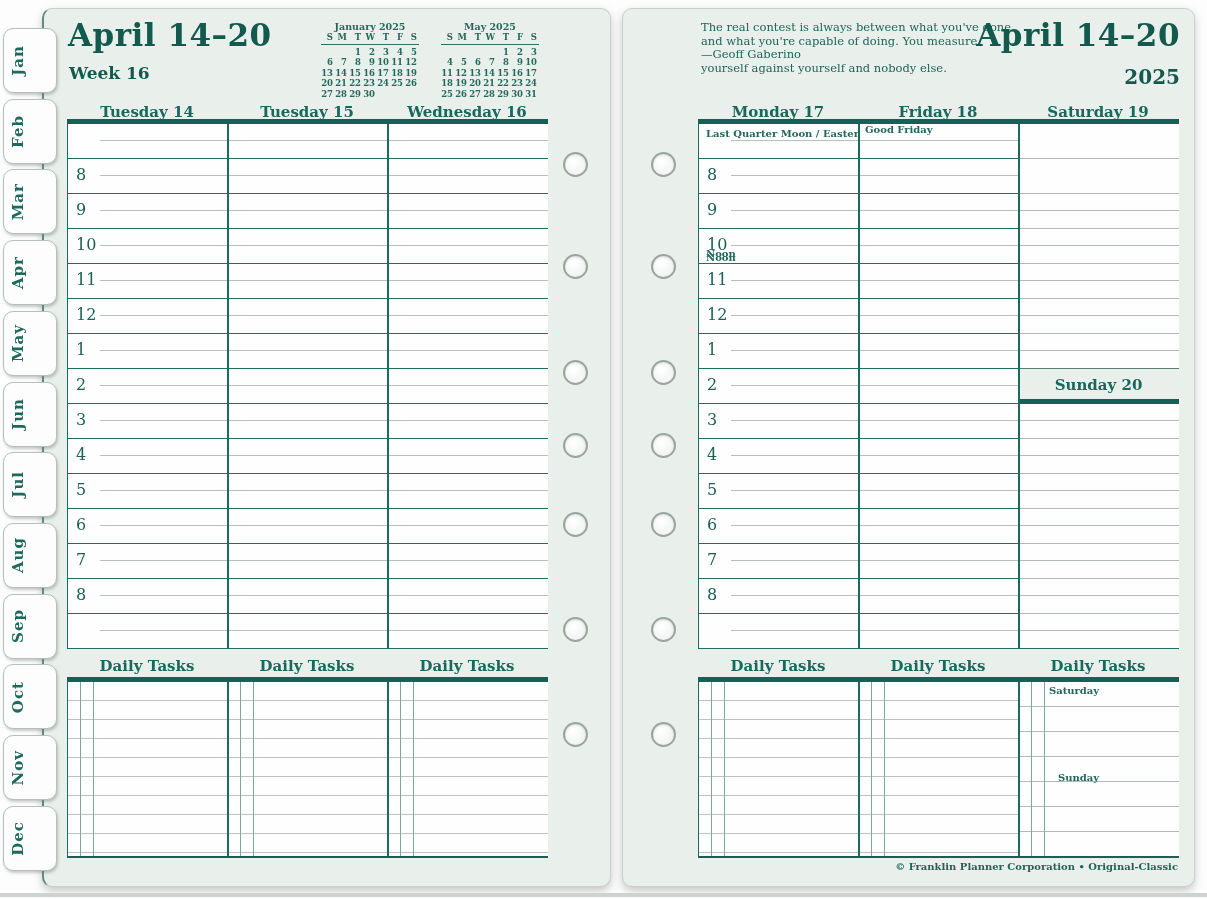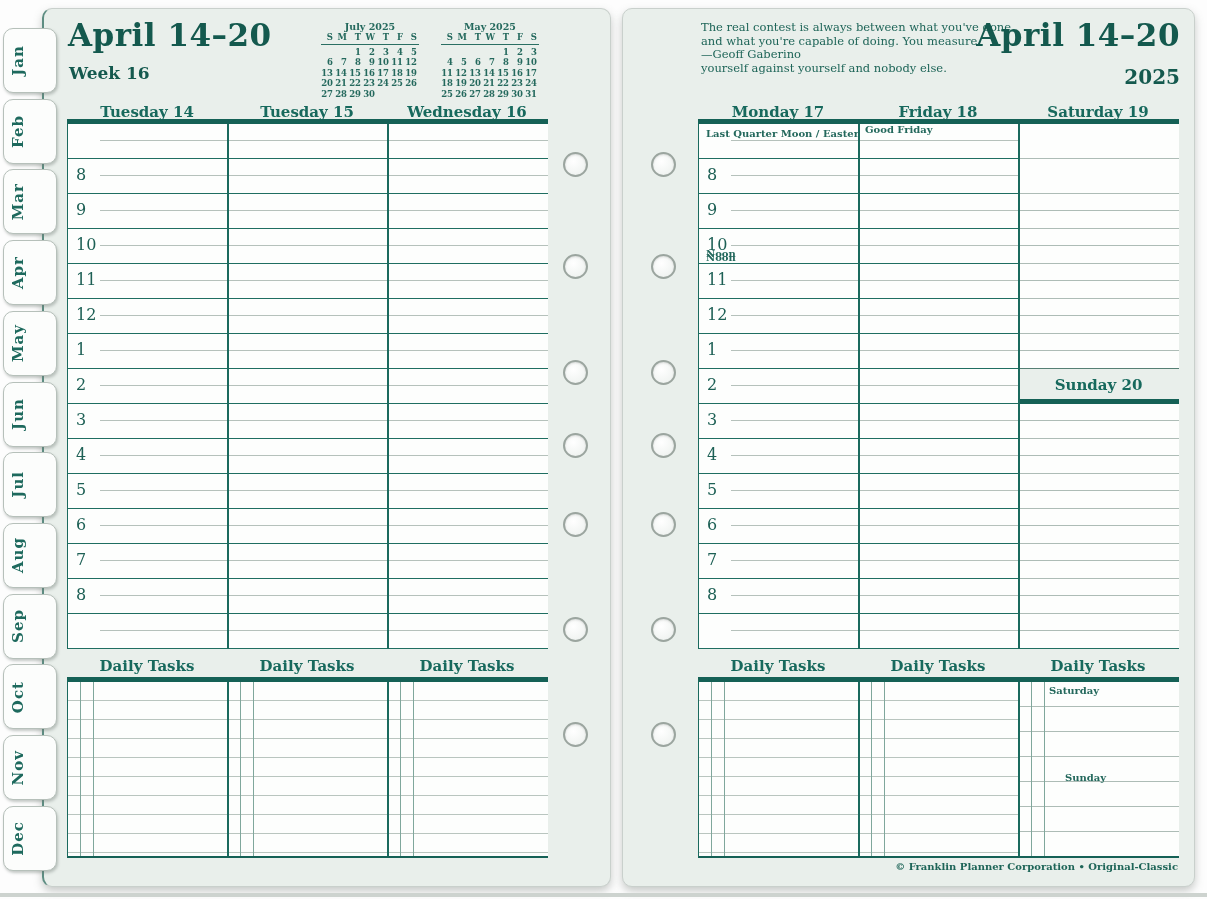--- a/index.html
+++ b/index.html
@@ -116,21 +116,21 @@
       <div class="tab" style="top: 805.7px;">
         <span>Dec</span>
       </div>
     </div>
 
   <div class="page page-left">
     <div class="big-title" style="left:24px;top:8px;">April 14–20</div>
     <div class="week-label" style="left:25px;top:54px;">Week 16</div>
 
     <div class="cal" style="left:277px;top:12px;">
-        <div class="cal-title">July 2025</div>
+        <div class="cal-title">January 2025</div>
         <div class="cal-row cal-head">
           <div class="cal-cell">S</div>
           <div class="cal-cell">M</div>
           <div class="cal-cell">T</div>
           <div class="cal-cell">W</div>
           <div class="cal-cell">T</div>
           <div class="cal-cell">F</div>
           <div class="cal-cell">S</div>
         </div>
         <div class="cal-row ">
@@ -419,21 +419,21 @@
       </div>
 
     <div class="tasks-heads" style="left:75px;top:648px;">
       <div>Daily Tasks</div>
       <div>Daily Tasks</div>
       <div>Daily Tasks</div>
     </div>
     <div class="tasksgrid" style="left:75px;top:668px;">
       <div class="tasks-col3">
         <div class="note" style="left:31px;top:3px;">Saturday</div>
-        <div class="note" style="left:47px;top:90px;">Sunday</div>
+        <div class="note" style="left:40px;top:90px;">Sunday</div>
       </div>
       <div class="vsep" style="left:159px;"></div>
       <div class="vsep" style="left:319px;"></div>
       <div class="thin-v" style="left:12px;"></div>
       <div class="thin-v" style="left:25px;"></div>
       <div class="thin-v" style="left:172px;"></div>
       <div class="thin-v" style="left:185px;"></div>
       <div class="thin-v" style="left:332px;"></div>
       <div class="thin-v" style="left:345px;"></div>
     </div>

